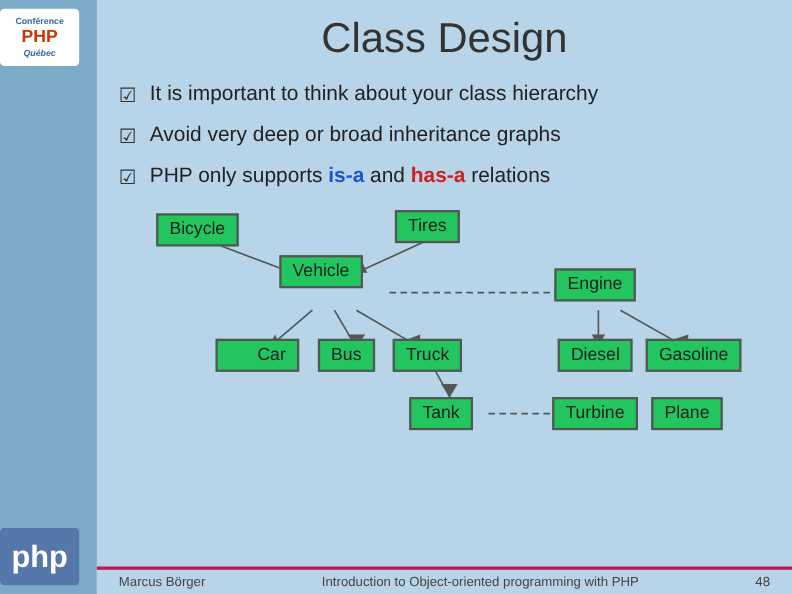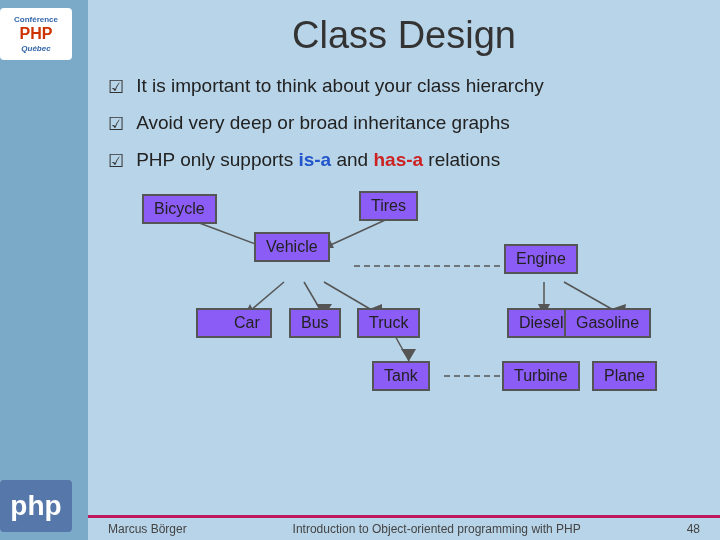--- a/index.html
+++ b/index.html
@@ -88,21 +88,21 @@
       position: relative;
       width: 580px;
       height: 210px;
       margin: 8px auto 0 auto;
     }
 
     
     .box {
       position: absolute;
       border: 2px solid #555;
-      background: #8b5cf6;
+      background: #22c55e;
       padding: 4px 10px;
       font-size: 16px;
       color: #222;
       text-align: center;
       white-space: nowrap;
       z-index: 2;
     }
 
     
     .diagram-svg {
@@ -206,21 +206,21 @@
     <div class="box" style="left:390px; top:58px;">Engine</div>
 
     <div class="box" style="left:82px; top:122px;padding-left:36px;">Car</div>
 
     <div class="box" style="left:175px; top:122px;">Bus</div>
 
     <div class="box" style="left:243px; top:122px;">Truck</div>
 
     <div class="box" style="left:393px; top:122px;">Diesel</div>
 
-    <div class="box" style="left:450px; top:122px;text-align:right;">Gasoline</div>
+    <div class="box" style="left:473px; top:122px;text-align:right;">Gasoline</div>
 
     <div class="box" style="left:258px; top:175px;">Tank</div>
 
     <div class="box" style="left:388px; top:175px;">Turbine</div>
 
     <div class="box" style="left:478px; top:175px;">Plane</div>
   </div>
 </div>
 
 <div class="footer">

